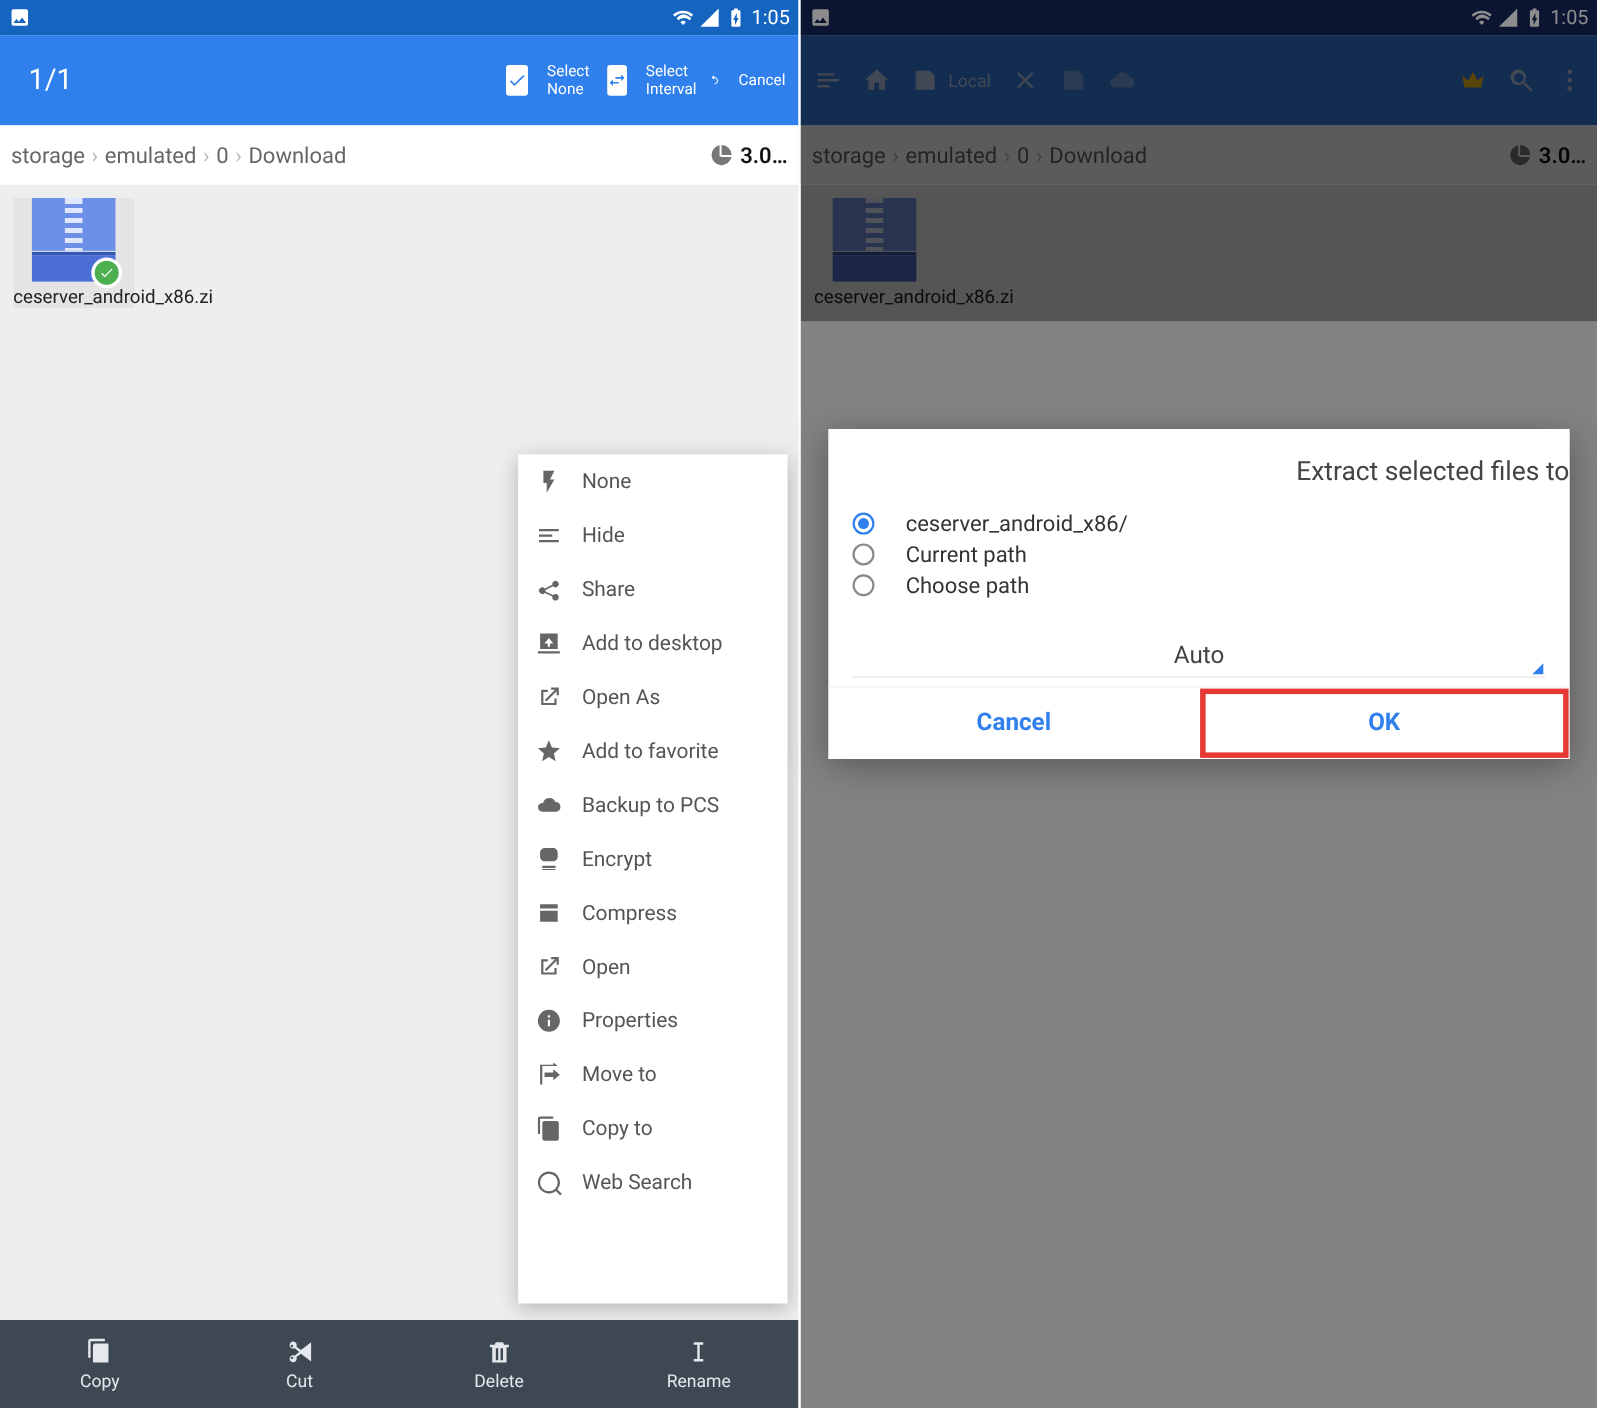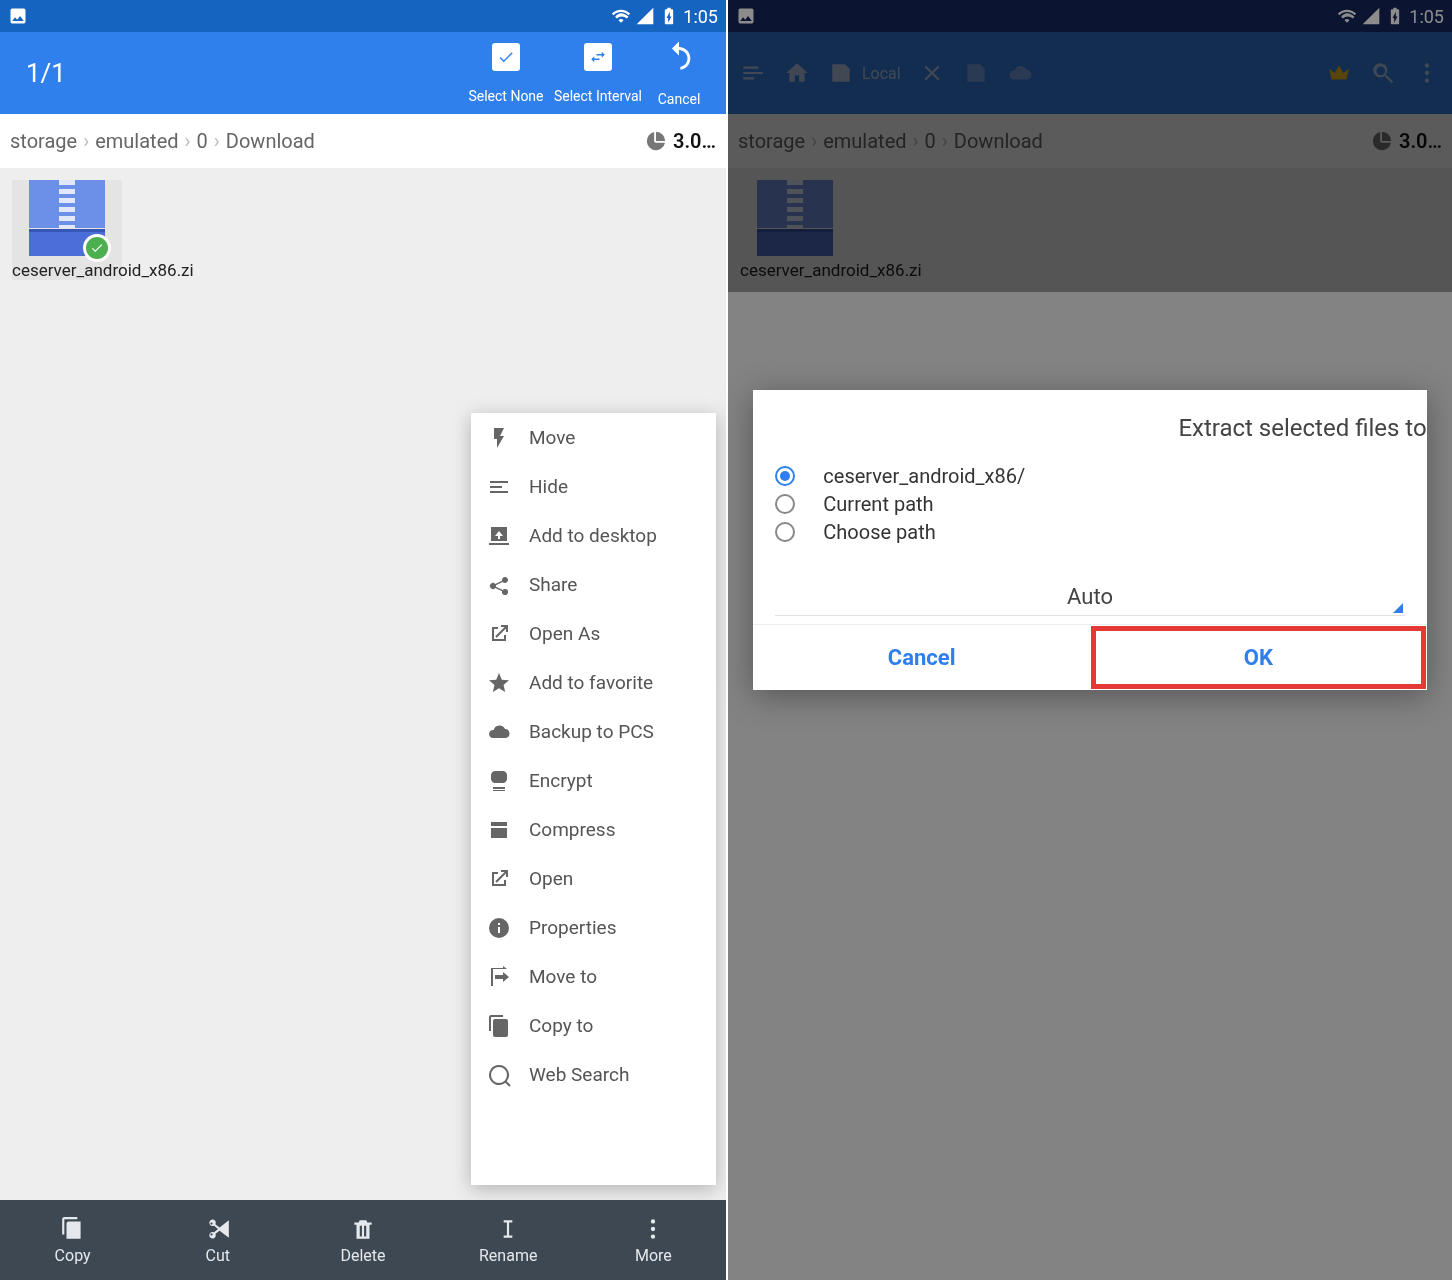--- a/index.html
+++ b/index.html
@@ -9,21 +9,21 @@
 
   
   .statusbar { height: 32px; background: #1565c0; color: #fff; display: flex; align-items: center; justify-content: space-between; padding: 0 8px; font-size: 18px; }
   .statusbar.dark { background: #14265a; }
   .statusbar .left-icons, .statusbar .right-icons { display:flex; align-items:center; gap:4px; }
   .statusbar svg { width:20px; height:20px; fill:#fff; }
 
   
   .header { background: #2f80ed; height: 82px; color:#fff; display:flex; align-items:center; padding: 0 12px; }
   .header .counter { font-size: 26px; margin-left:14px; flex: 1; }
-  .header-btn { display:flex; flex-direction:column; align-items:center; justify-content:center; width: 92px; font-size:14px; gap:17px; }
+  .header-btn { display:flex; align-items:center; justify-content:center; width: 92px; font-size:14px; gap:17px; }
   .header-btn.cancel { width:70px; }
   .header-btn .ic-box { width:28px; height:28px; background:#fff; border-radius:3px; display:flex; align-items:center; justify-content:center; }
   .header-btn .ic-box svg { fill:#2f80ed; width:18px; height:18px; }
 
   .header-tb2 { background:#2f80ed; height:82px; color:#b7c8f0; display:flex; align-items:center; padding:0 12px; gap:18px; }
   .header-tb2 svg { width:26px; height:26px; fill:#b7c8f0; }
   .header-tb2 .locbtn { display:flex; align-items:center; gap:8px; font-size:16px; }
   .header-tb2 .spacer { flex:1; }
   .crown { fill:#ffc107 !important; }
 
@@ -161,39 +161,39 @@
         </div>
         <div>ceserver_android_x86.zi</div>
       </div>
     </div>
 
     <div class="ctxmenu">
       <div class="ctx-item">
           <svg viewBox="0 0 24 24">
             <path d="M7 2v11h3v9l7-12h-4l4-8z"></path>
           </svg>
-          <span>Move</span>
+          <span>None</span>
         </div>
       <div class="ctx-item">
           <svg viewBox="0 0 24 24">
             <path d="M3 6h18v2H3zm0 5h12v2H3zm0 5h18v2H3z"></path>
           </svg>
           <span>Hide</span>
         </div>
       <div class="ctx-item">
           <svg viewBox="0 0 24 24">
+            <path d="M18 16a3 3 0 0 0-2.24 1L8.91 13.7a3 3 0 0 0 0-1.4L15.76 9A3 3 0 1 0 15 7a3 3 0 0 0 .09.7L8.24 11A3 3 0 1 0 8.24 15l6.85 3.3A3 3 0 1 0 18 16z"></path>
+          </svg>
+          <span>Share</span>
+        </div>
+      <div class="ctx-item">
+          <svg viewBox="0 0 24 24">
             <path d="M4 3h16v14H4zM2 19h20v2H2zM12 7l-4 5h3v3h2v-3h3z"></path>
           </svg>
           <span>Add to desktop</span>
-        </div>
-      <div class="ctx-item">
-          <svg viewBox="0 0 24 24">
-            <path d="M18 16a3 3 0 0 0-2.24 1L8.91 13.7a3 3 0 0 0 0-1.4L15.76 9A3 3 0 1 0 15 7a3 3 0 0 0 .09.7L8.24 11A3 3 0 1 0 8.24 15l6.85 3.3A3 3 0 1 0 18 16z"></path>
-          </svg>
-          <span>Share</span>
         </div>
       <div class="ctx-item">
           <svg viewBox="0 0 24 24">
             <path d="M14 3h7v7h-2V6.41l-9.29 9.3-1.42-1.42L17.59 5H14V3zM5 5h6v2H7v10h10v-4h2v6H5V5z"></path>
           </svg>
           <span>Open As</span>
         </div>
       <div class="ctx-item">
           <svg viewBox="0 0 24 24">
             <path d="M12 17.27 18.18 21l-1.64-7.03L22 9.24l-7.19-.61L12 2 9.19 8.63 2 9.24l5.46 4.73L5.82 21z"></path>
@@ -268,26 +268,20 @@
         <svg viewBox="0 0 24 24">
           <path d="M6 7h12v14H6zm3 2v10h2V9zm4 0v10h2V9zM9 4h6l1 2h4v2H4V6h4z"></path>
         </svg>
         <span>Delete</span>
       </div>
     <div class="bb-btn">
         <svg viewBox="0 0 24 24">
           <path d="M11 4h2v16h-2zM8 4h8v2H8zm0 14h8v2H8z"></path>
         </svg>
         <span>Rename</span>
-      </div>
-    <div class="bb-btn">
-        <svg viewBox="0 0 24 24">
-          <path d="M12 7a2 2 0 1 0-2-2 2 2 0 0 0 2 2zm0 3a2 2 0 1 0 2 2 2 2 0 0 0-2-2zm0 7a2 2 0 1 0 2 2 2 2 0 0 0-2-2z"></path>
-        </svg>
-        <span>More</span>
       </div>
   </div>
 </div>
 
 <div class="phone r2">
   <div class="statusbar dark">
     <div class="left-icons">
       <svg viewBox="0 0 24 24">
           <path d="M21 19V5a2 2 0 0 0-2-2H5a2 2 0 0 0-2 2v14a2 2 0 0 0 2 2h14a2 2 0 0 0 2-2zM8.5 13.5l2.5 3 3.5-4.5L19 18H5l3.5-4.5z"></path>
         </svg>

